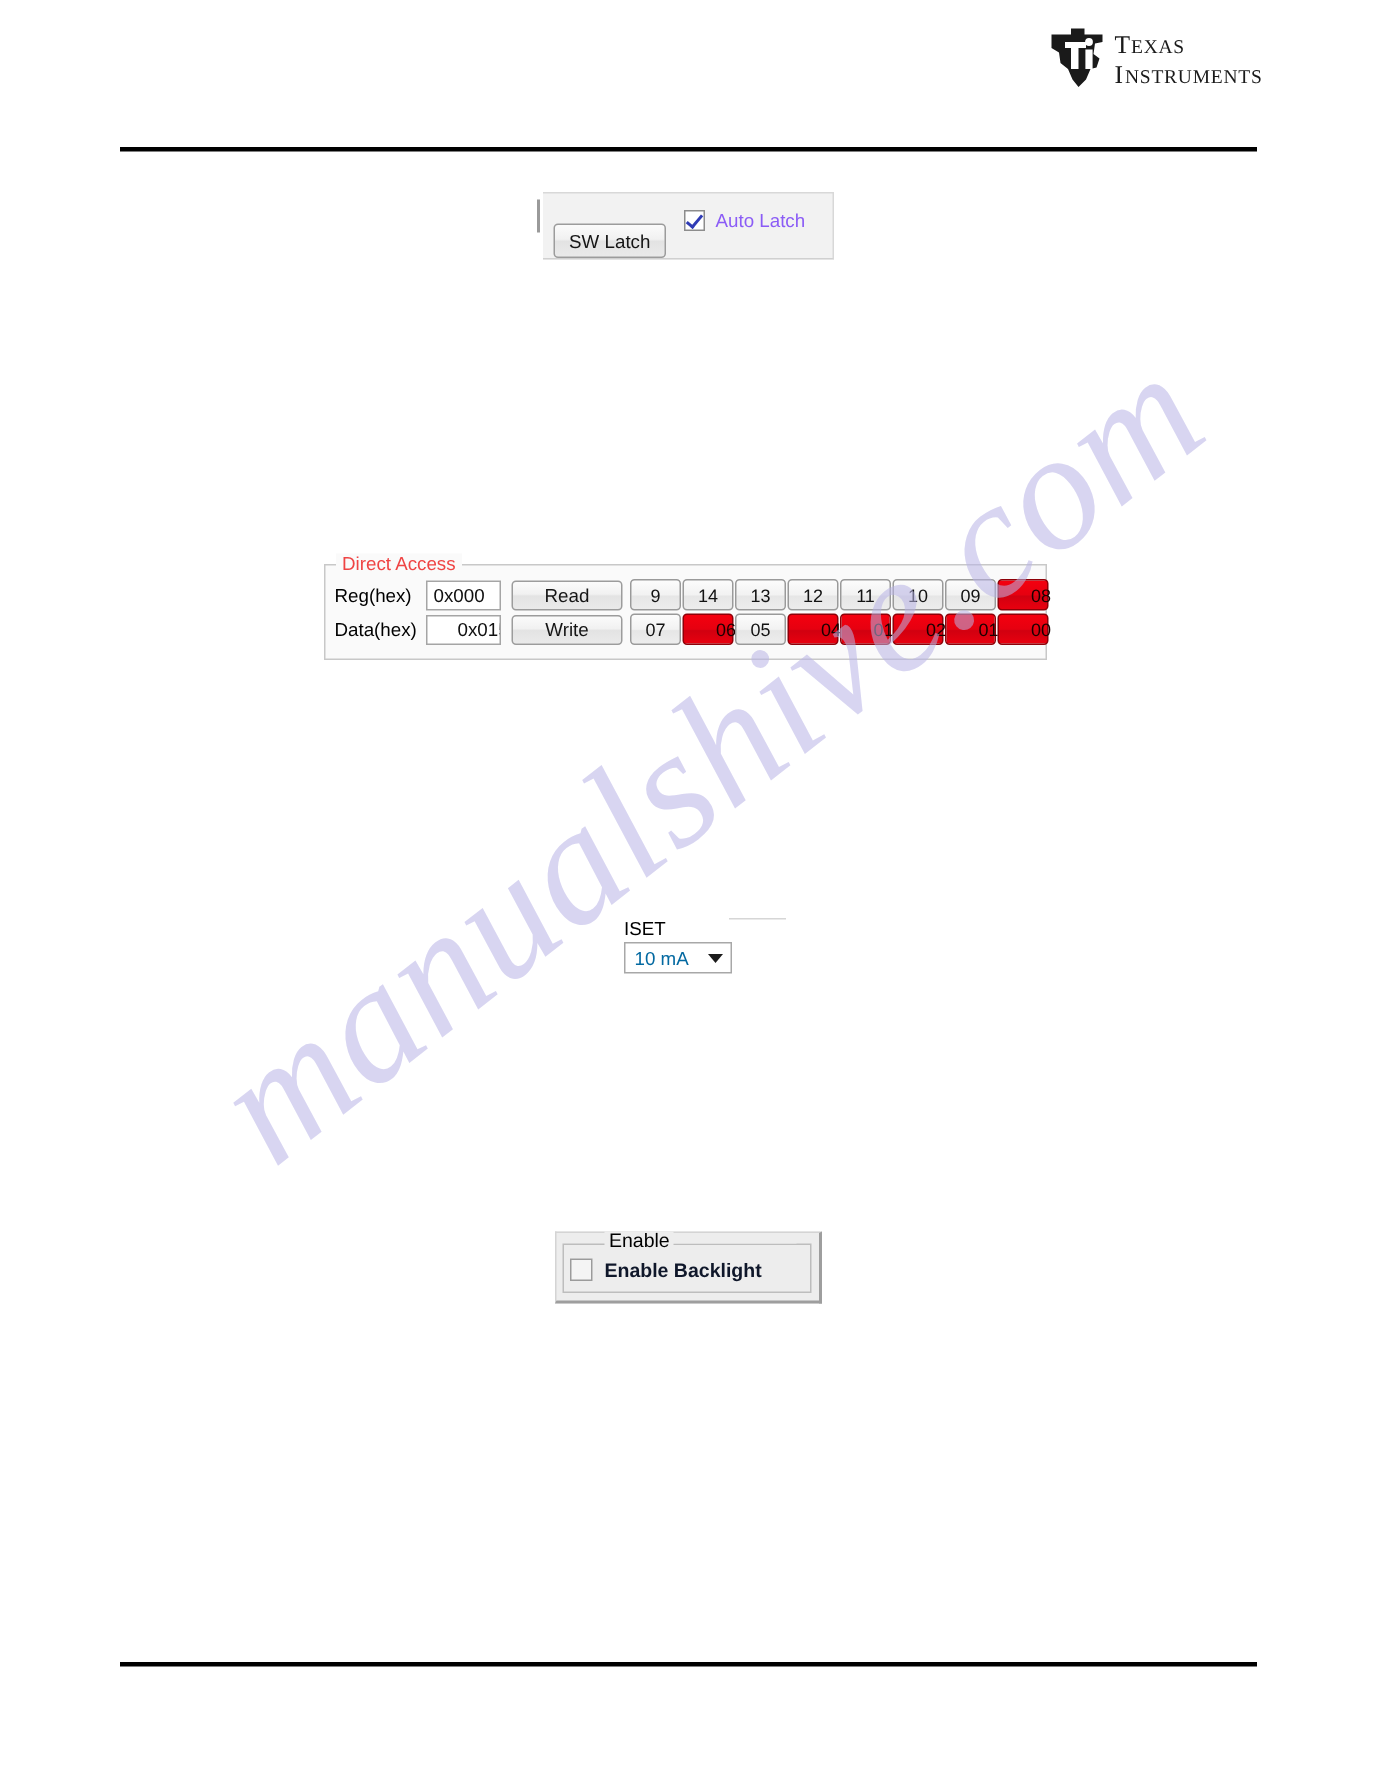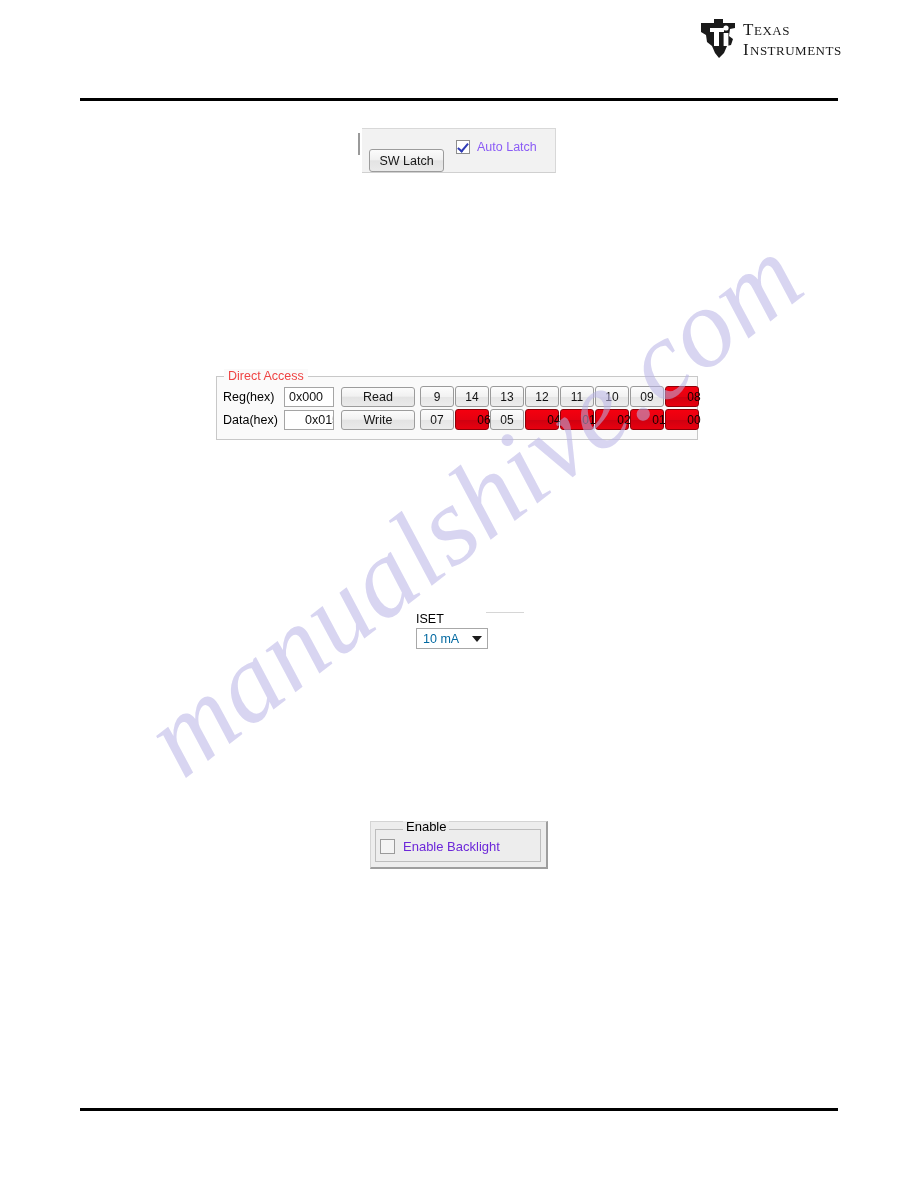--- a/index.html
+++ b/index.html
@@ -363,22 +363,22 @@
     gap: 8px;
   }
   #enable-chk-row .chk {
     width: 15px;
     height: 15px;
     border: 1px solid #9b9b9b;
     background: #f4f4f4;
   }
   #enable-chk-row .chk-label {
     font-size: 13px;
-    font-weight: normal;
-    color: #6d28d9;
+    font-weight: bold;
+    color: #0f172a;
   }
 </style>
 </head>
 <body>
 
 <div id="page">
 
   <div id="watermark">
     <div class="wm-text">manualshive.com</div>
   </div>

